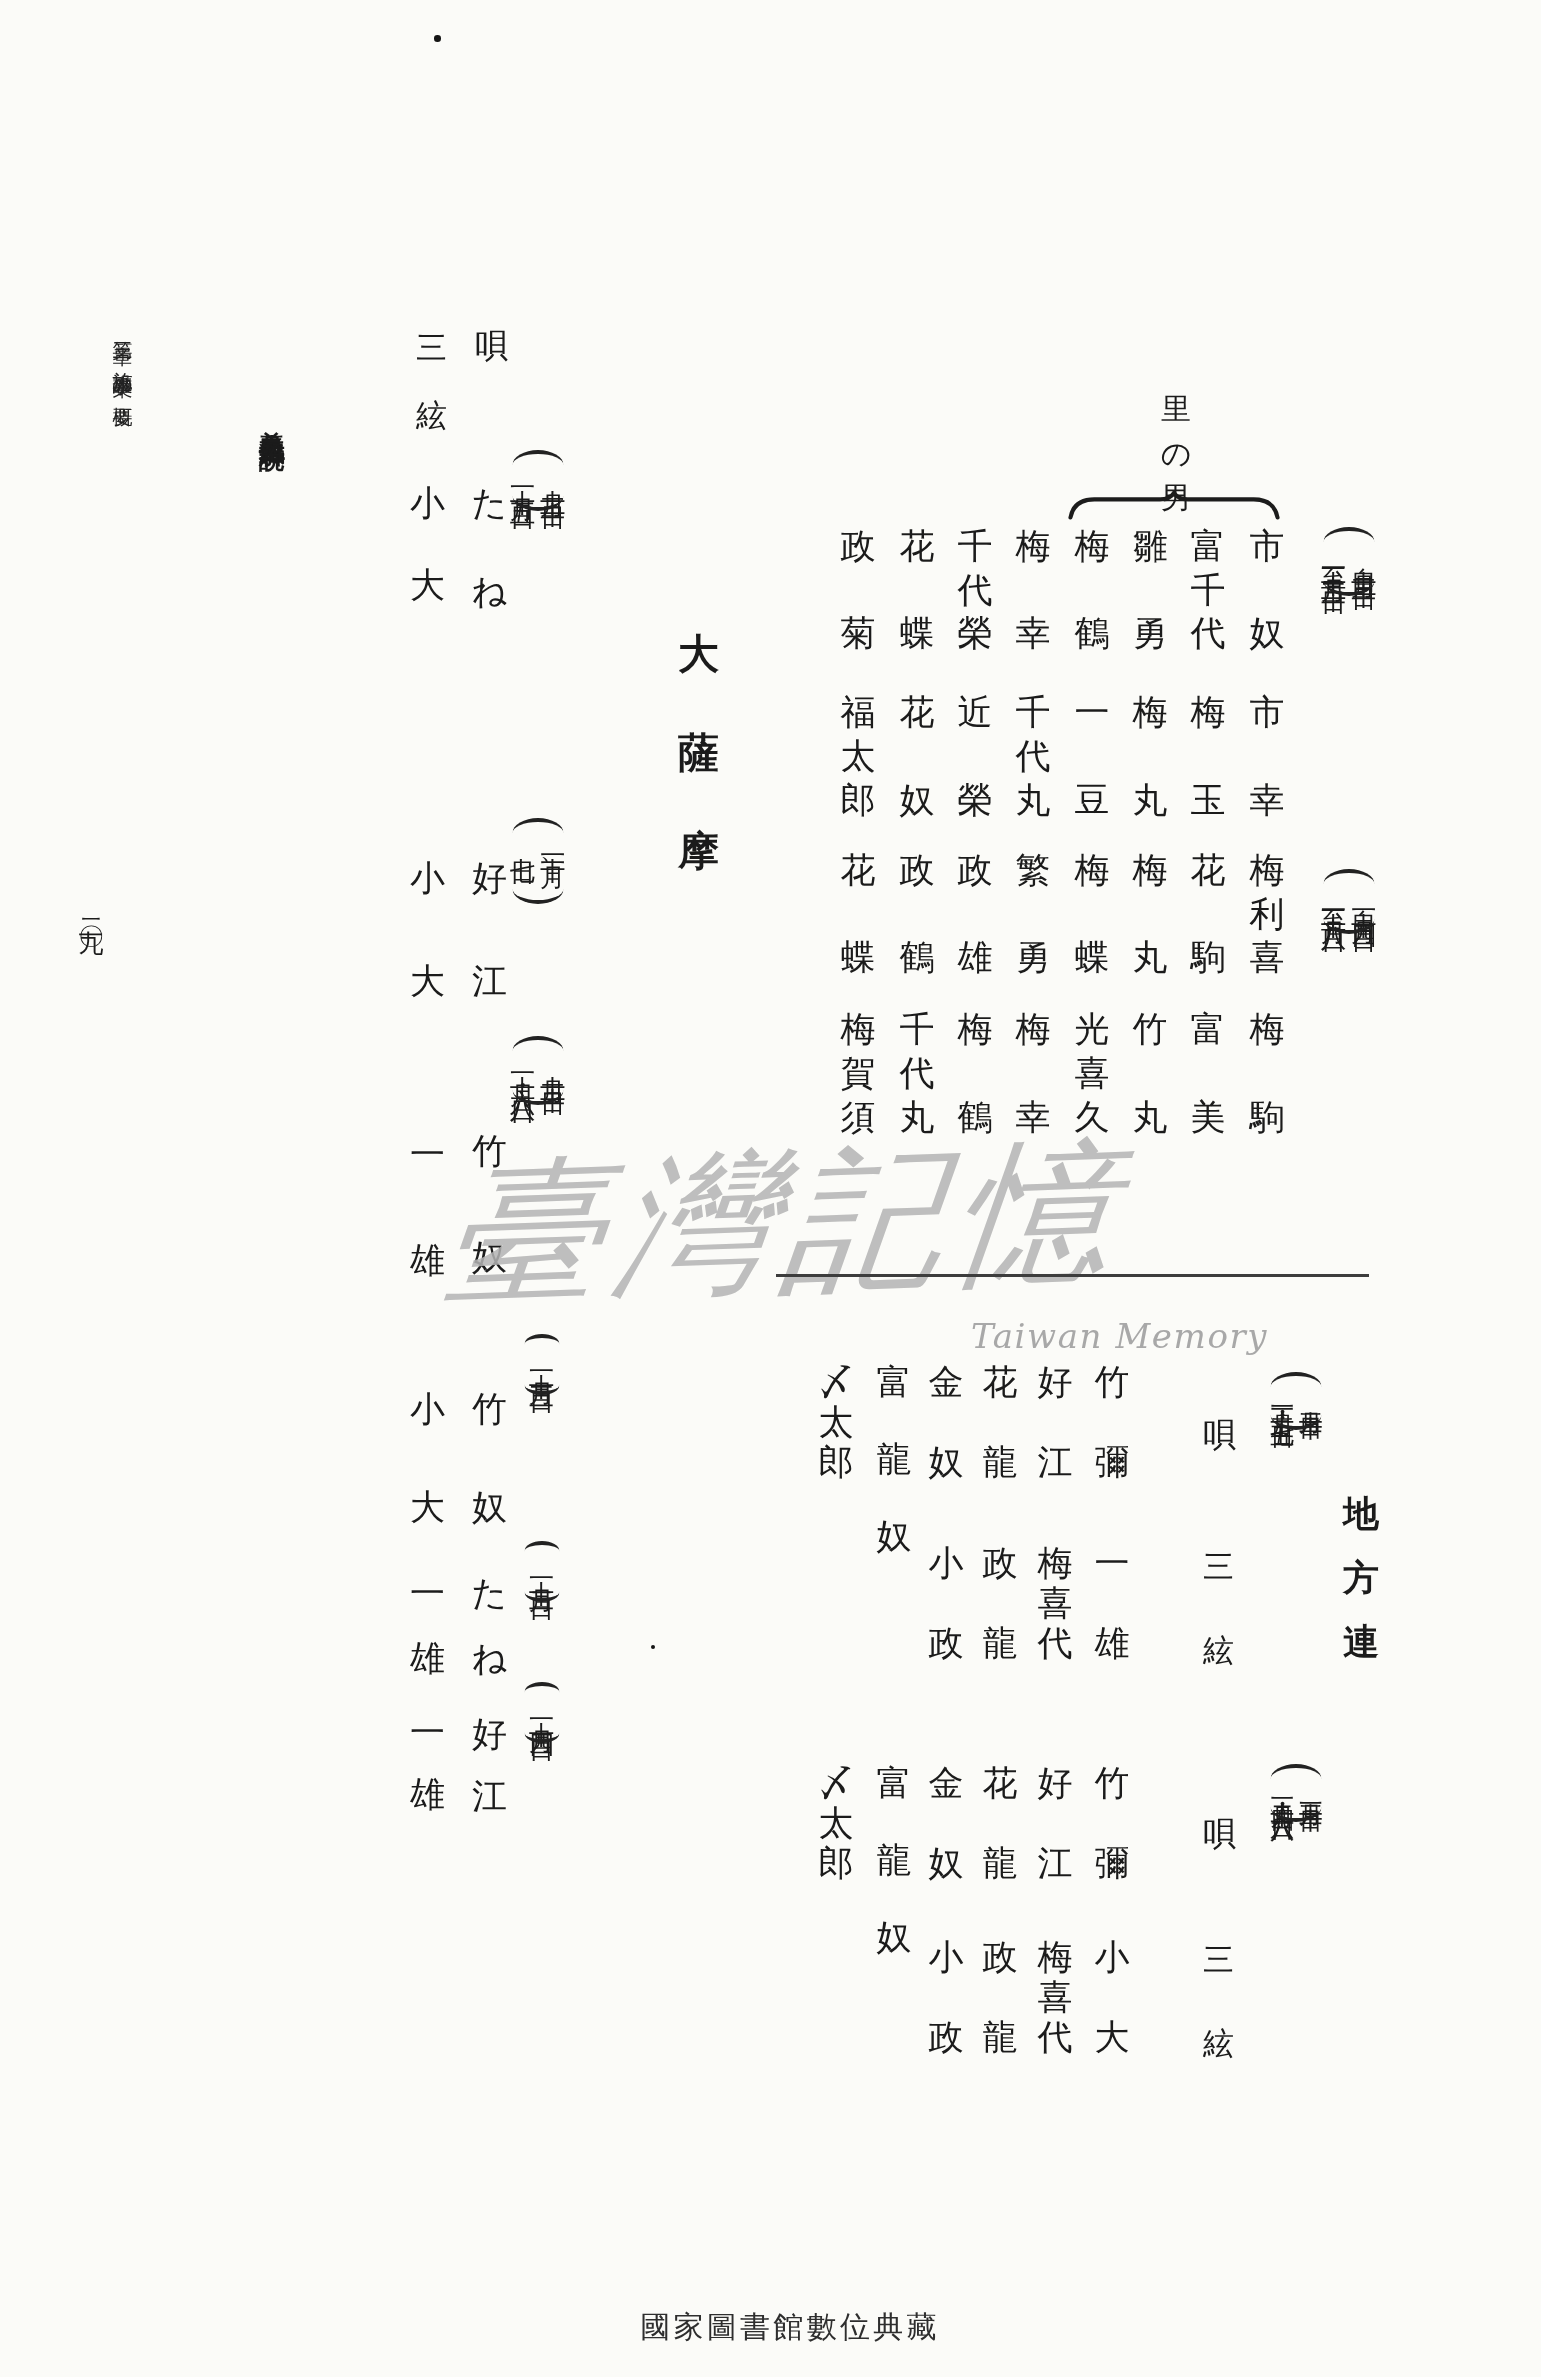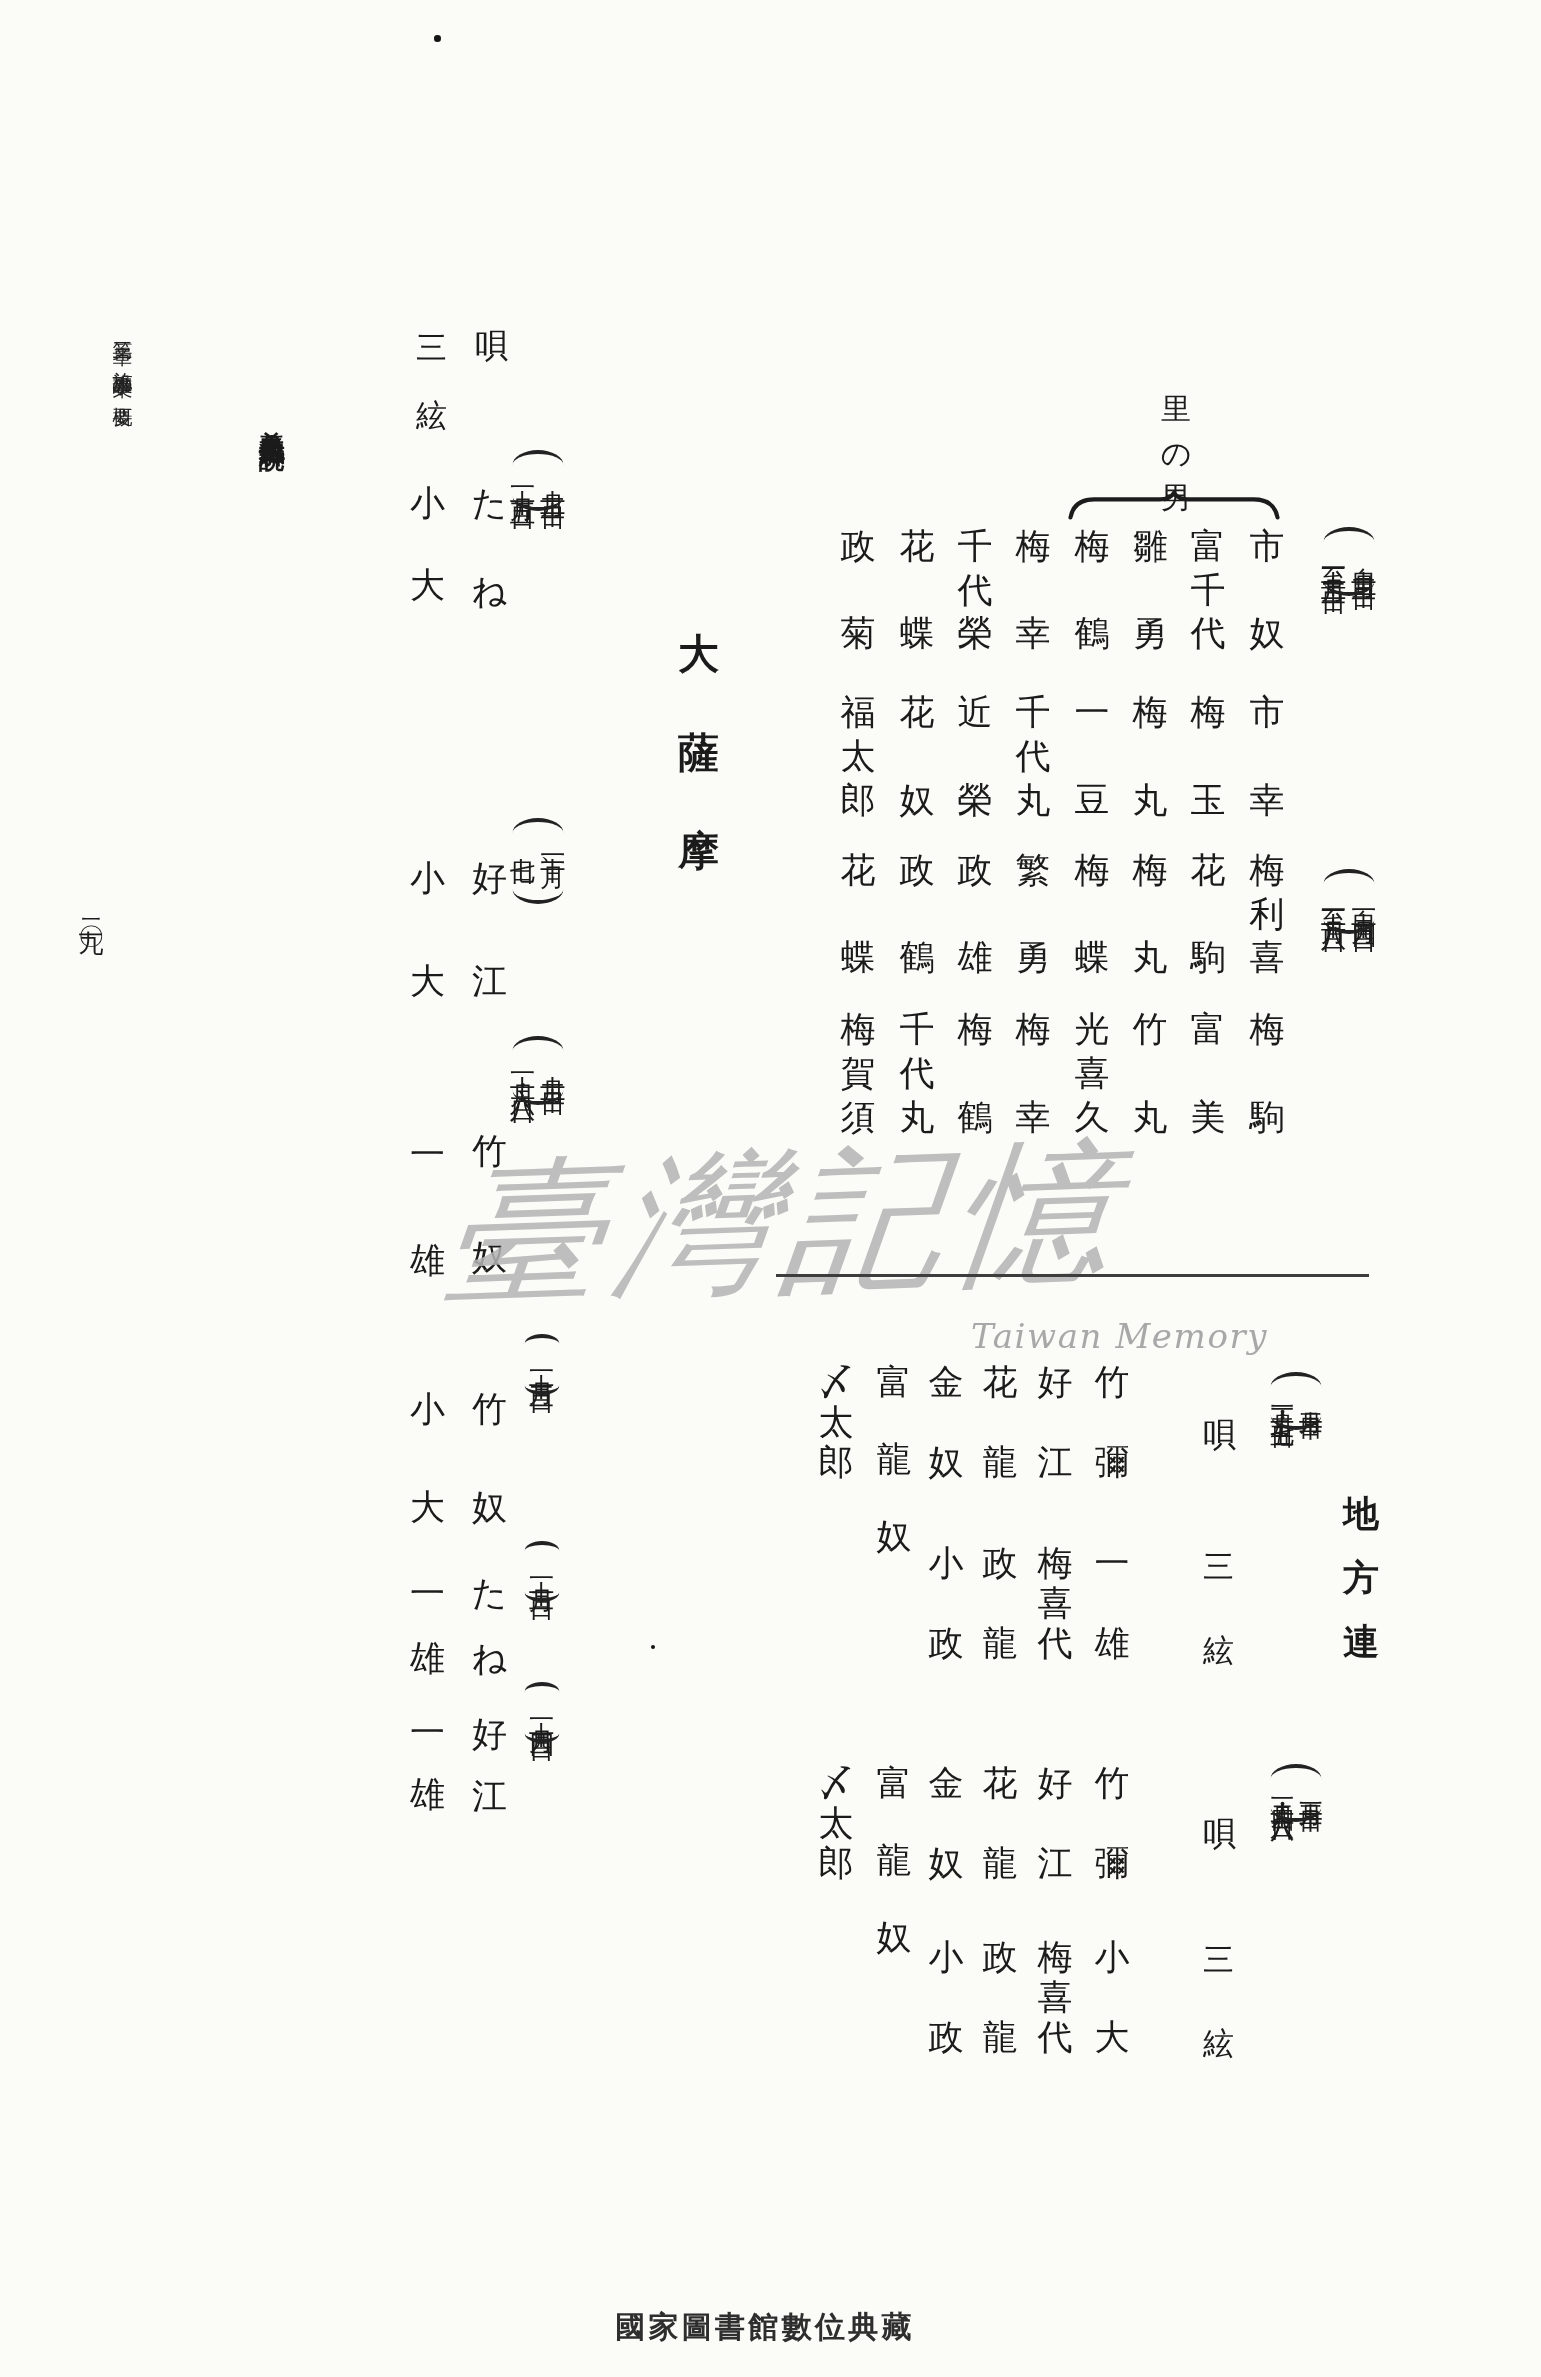--- a/index.html
+++ b/index.html
@@ -398,15 +398,15 @@
     </div>
   <div class="vjust cell" style="left:977px;top:1940px;height:115px;">
       <span>政</span>
       <span>龍</span>
     </div>
   <div class="vjust cell" style="left:923px;top:1940px;height:115px;">
       <span>小</span>
       <span>政</span>
     </div>
 
-  <div class="footer" style="left:765px;top:2307px;font-weight:bold;">國家圖書館數位典藏</div>
+  <div class="footer" style="left:790px;top:2307px;">國家圖書館數位典藏</div>
 </div>
 
 
 </body></html>

